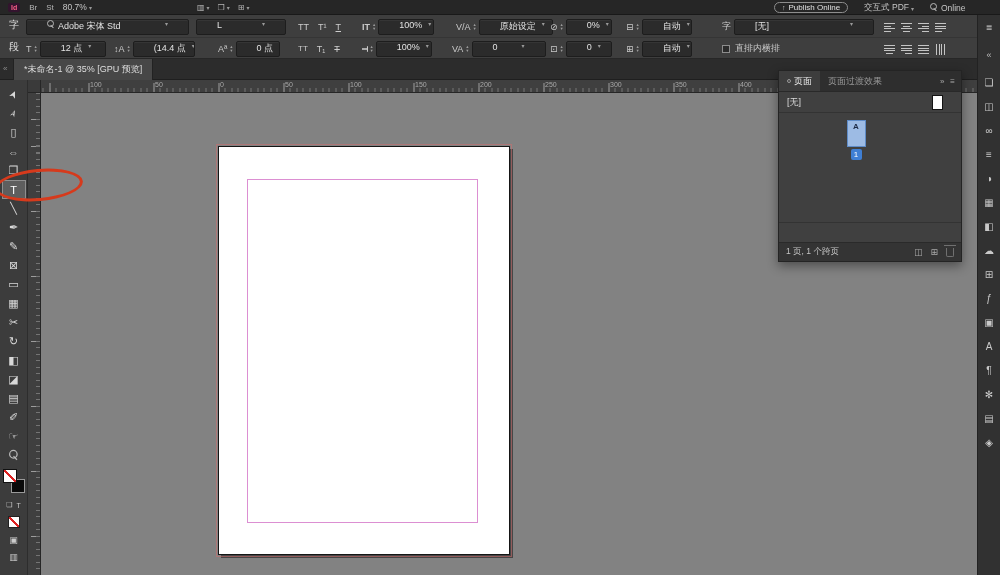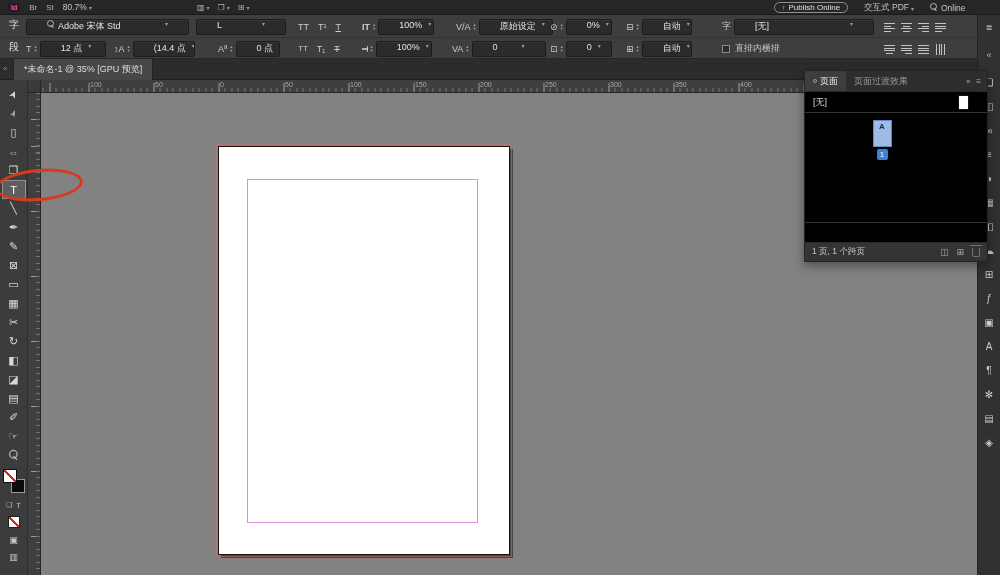--- a/index.html
+++ b/index.html
@@ -103,21 +103,21 @@
   .smode{margin-top:7px;color:#ccc;font-size:9px;line-height:10px}
 
   
   #canvas{position:absolute;left:41px;top:93px;width:936px;height:482px;background:#828282;z-index:1}
   #page{position:absolute;left:218px;top:146px;width:292px;height:409px;background:#fff;
         border:1px solid #151515;box-shadow:3px 3px 0 rgba(0,0,0,.45);
         outline:1px solid rgba(210,110,110,.55);outline-offset:1px;z-index:5}
   #margins{position:absolute;left:28px;top:32px;right:31px;bottom:31px;border:1px solid #dc8fd2}
 
   
-  #pages-panel{position:absolute;left:804px;top:70px;width:184px;height:192px;background:#000000;
+  #pages-panel{position:absolute;left:778px;top:70px;width:184px;height:192px;background:#404040;
                border:1px solid #242424;box-shadow:0 4px 10px rgba(0,0,0,.4);z-index:50;font-size:9px}
   .pp-header{height:21px;background:#2e2e2e;display:flex;align-items:stretch;border-bottom:1px solid #292929}
   .pp-tab{display:flex;align-items:center;gap:3px;padding:0 8px;color:#9a9a9a;white-space:nowrap}
   .pp-tab.active{background:#3d3d3d;color:#ececec}
   .pp-dot{width:4px;height:4px;border:1px solid #9a9a9a;border-radius:50%;flex:0 0 4px}
   .pp-hicons{margin-left:auto;display:flex;align-items:center;gap:6px;padding-right:6px;color:#aaa;font-size:8px}
   .pp-master{height:21px;display:flex;align-items:center;padding:0 8px;border-bottom:1px solid #333;color:#dcdcdc}
   .sw-single{margin-left:auto;width:11px;height:15px;background:#fff;border:1px solid #141414;margin-right:10px}
   .sw-double{margin-left:auto;display:flex;margin-right:4px}
   .sw-double i{width:10px;height:15px;background:#fff;border:1px solid #141414}

